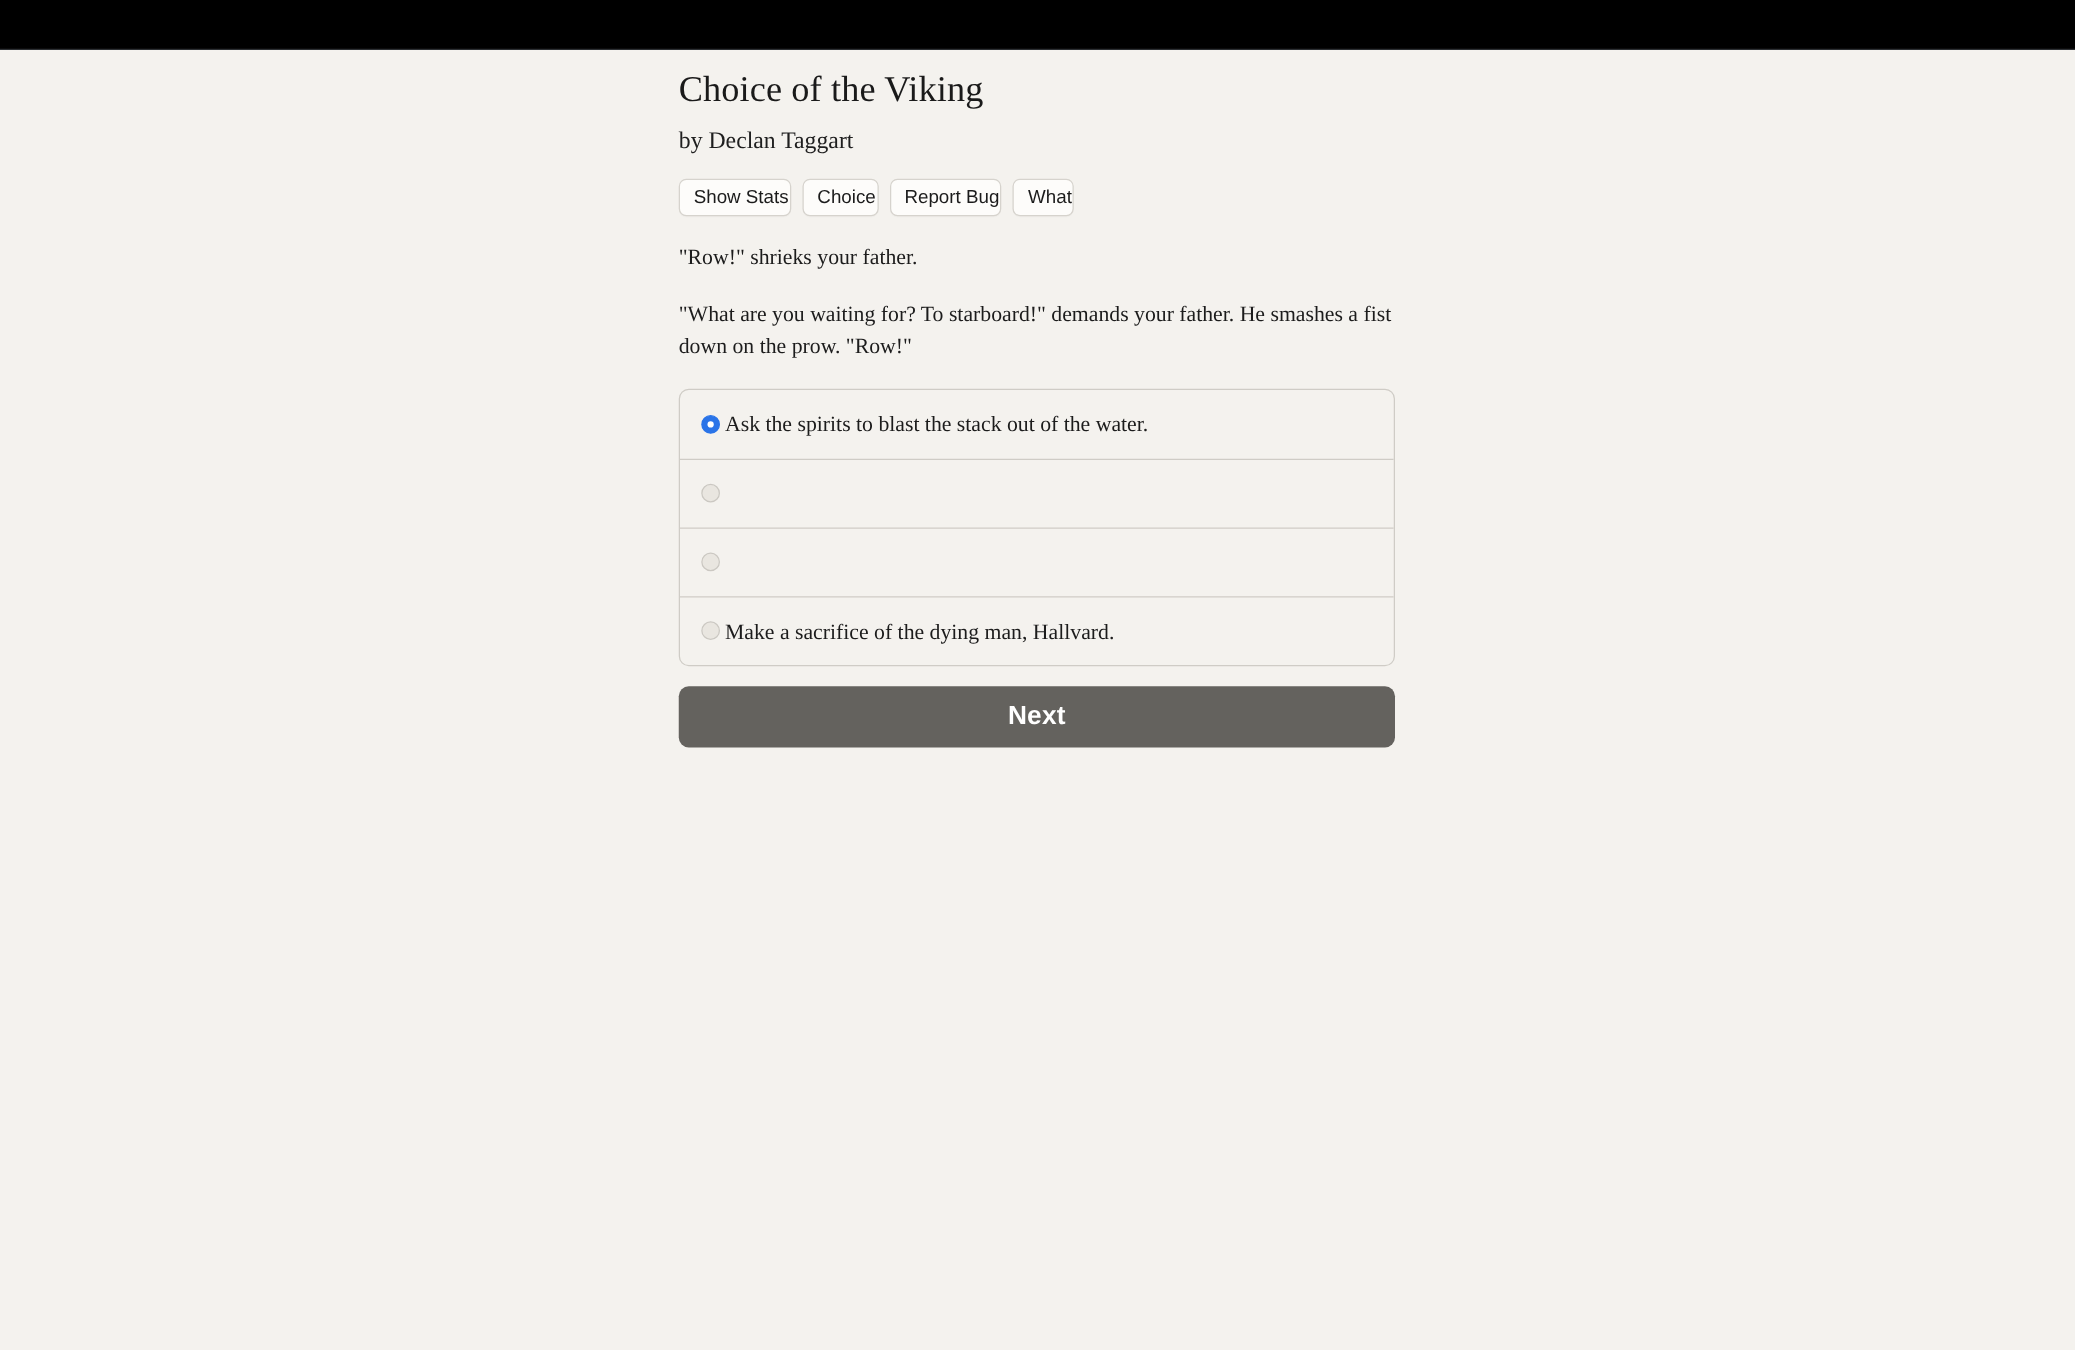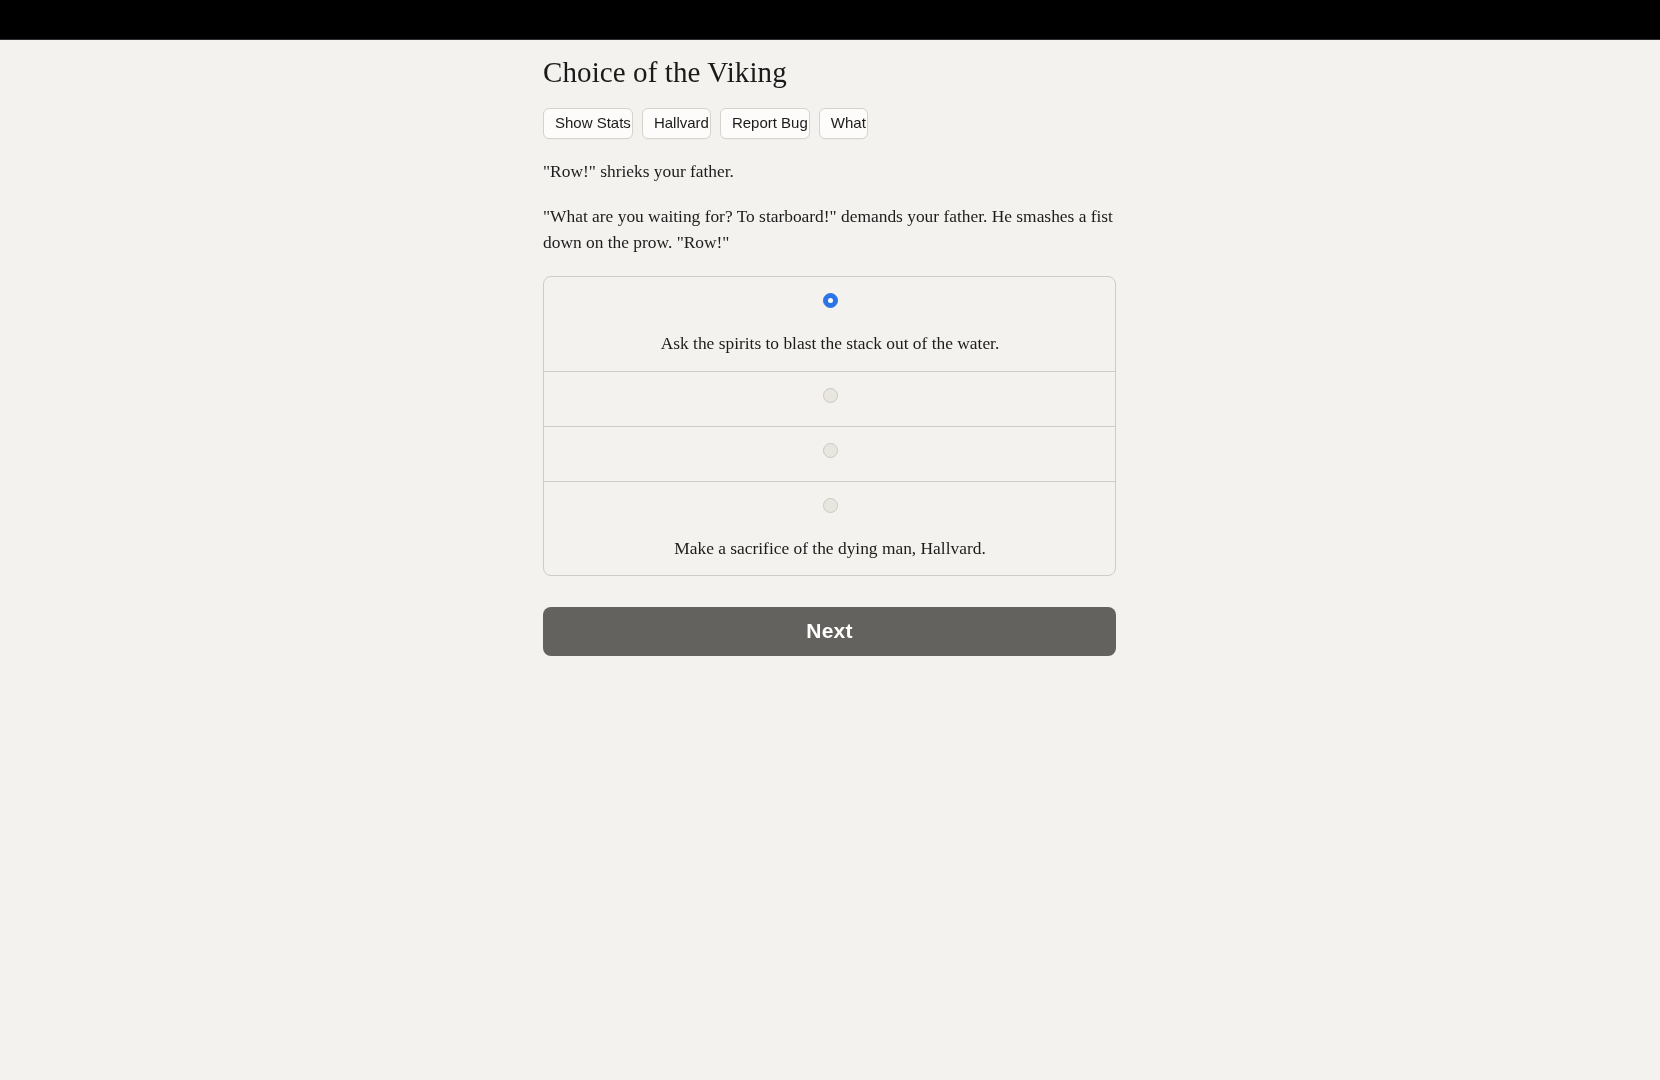--- a/index.html
+++ b/index.html
@@ -111,27 +111,26 @@
     margin-top: 21px;
     border: 1px solid #cfccc6;
     border-radius: 8px;
     background: #f4f2ee;
     overflow: hidden;
   }
 
   .choice-row {
     display: flex;
     align-items: center;
-    gap: 24px;
+    gap: 4px;
     padding: 16px 16px 16px 17px;
     min-height: 22px;
     border-top: 1px solid #cfccc6;
     cursor: pointer;
     background: transparent;
-    flex-direction: column;
   }
   .choice-row:first-child {
     border-top: none;
   }
 
   .radio {
     flex: 0 0 auto;
     width: 15px;
     height: 15px;
     border-radius: 50%;
@@ -159,21 +158,21 @@
 
   .choice-label {
     font-family: "Liberation Serif", "DejaVu Serif", serif;
     font-size: 17.4px;
     line-height: 1.3;
     color: #1c1c1c;
   }
 
   
   .next-button {
-    margin-top: 31px;
+    margin-top: 16px;
     width: 100%;
     box-sizing: border-box;
     display: block;
     background: #64625e;
     color: #ffffff;
     border: none;
     border-radius: 8px;
     font-family: "Liberation Sans", "DejaVu Sans", sans-serif;
     font-size: 21px;
     font-weight: bold;
@@ -188,24 +187,25 @@
 
 <div class="viewport">
 
   <div class="top-bar"></div>
 
   <div class="page">
     <div class="content">
 
       <h1 class="game-title">Choice of the Viking</h1>
 
+      <div class="byline">by Declan Taggart</div>
 
       <div class="button-row">
         <button class="util-button">Show Stats</button>
-        <button class="util-button">Hallvard</button>
+        <button class="util-button">Choice</button>
         <button class="util-button">Report Bug</button>
         <button class="util-button">What</button>
       </div>
 
       <div class="prose">
         <p>"Row!" shrieks your father.</p>
         <p>"What are you waiting for? To starboard!" demands your father. He smashes a fist down on the prow. "Row!"</p>
       </div>
 
       <div class="choices">

